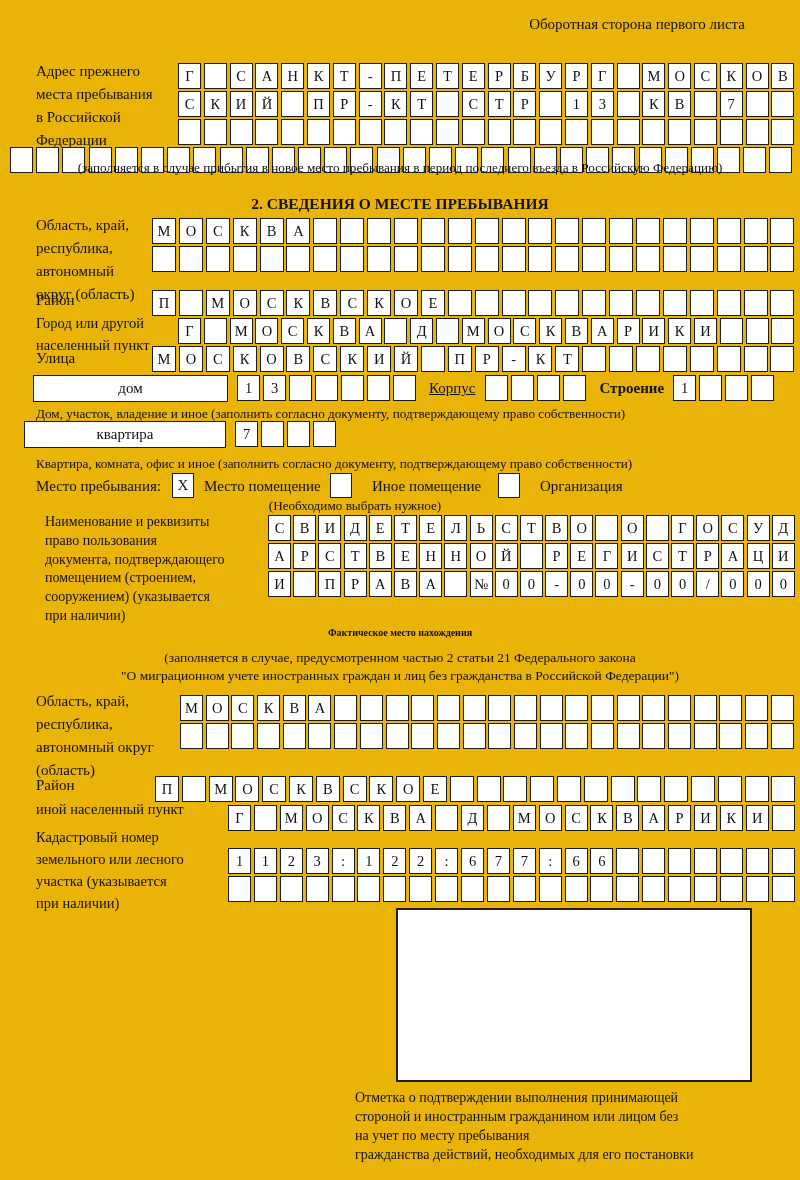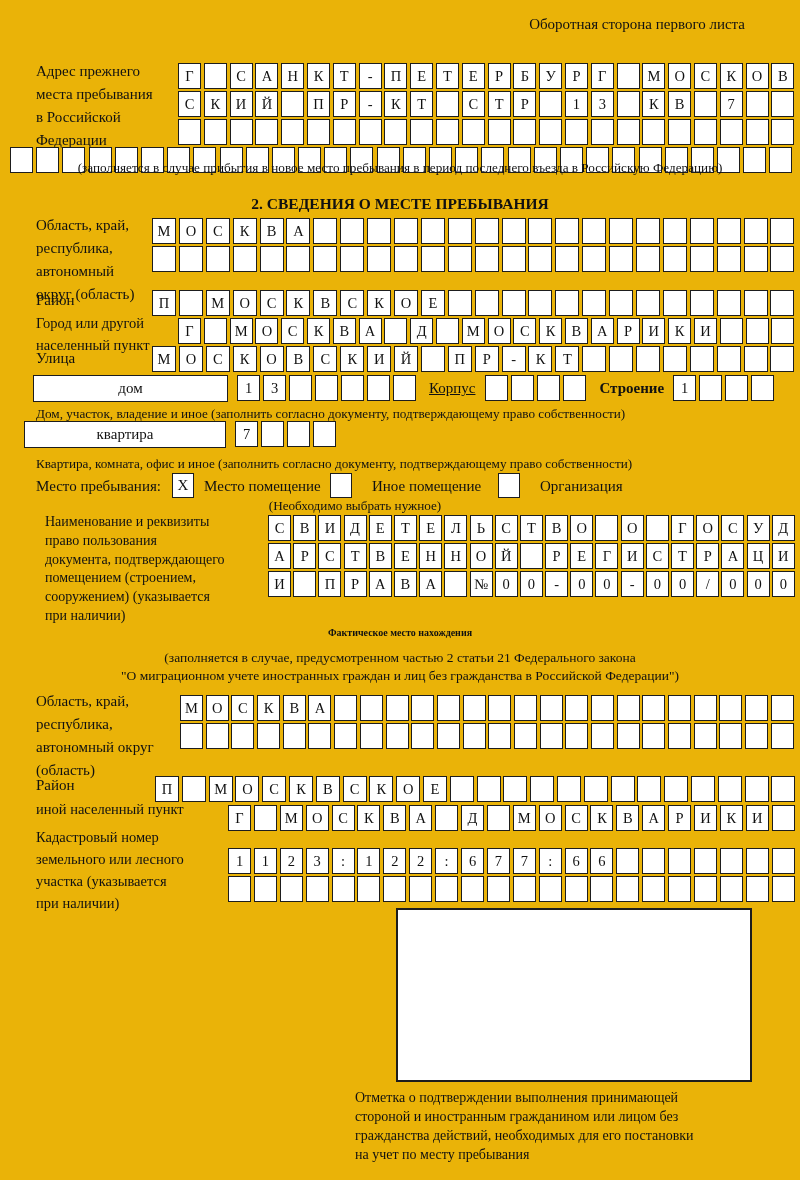--- a/index.html
+++ b/index.html
@@ -595,17 +595,17 @@
       <span class="cell"></span>
       <span class="cell"></span>
       <span class="cell"></span>
       <span class="cell"></span>
     </div>
 
   <div class="abs stamp-rect" style="left:396px; top:908px; width:356px; height:174px;"></div>
   <div class="abs stamp-caption" style="left:355px; top:1088px; width:440px;">
       <div>Отметка о подтверждении выполнения принимающей</div>
       <div>стороной и иностранным гражданином или лицом без</div>
+      <div>на учет по месту пребывания</div>
       <div>гражданства действий, необходимых для его постановки</div>
-      <div>на учет по месту пребывания</div>
     </div>
 
 </div>
 
 </body></html>

